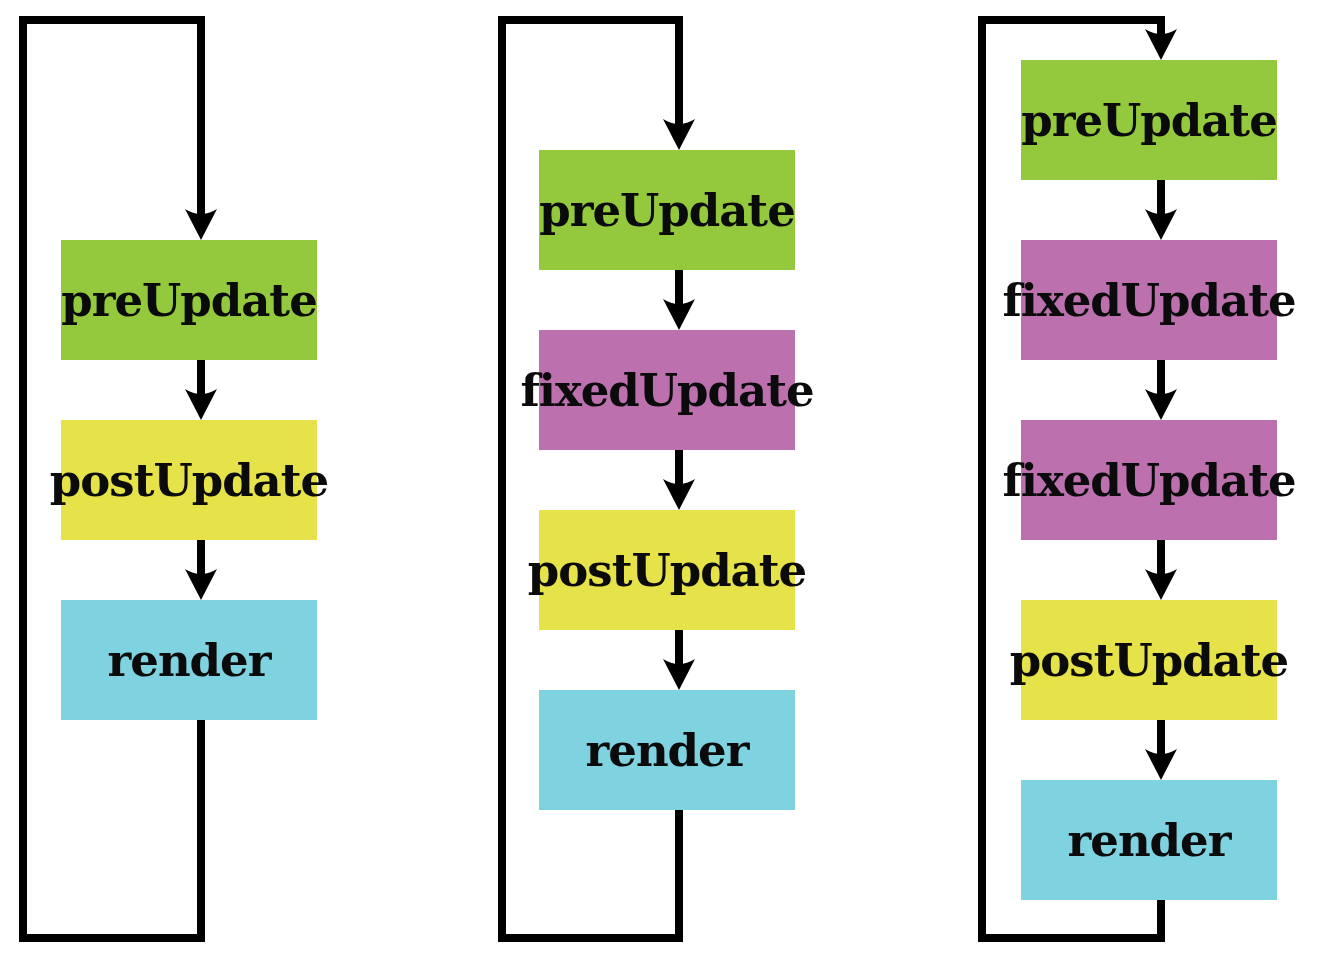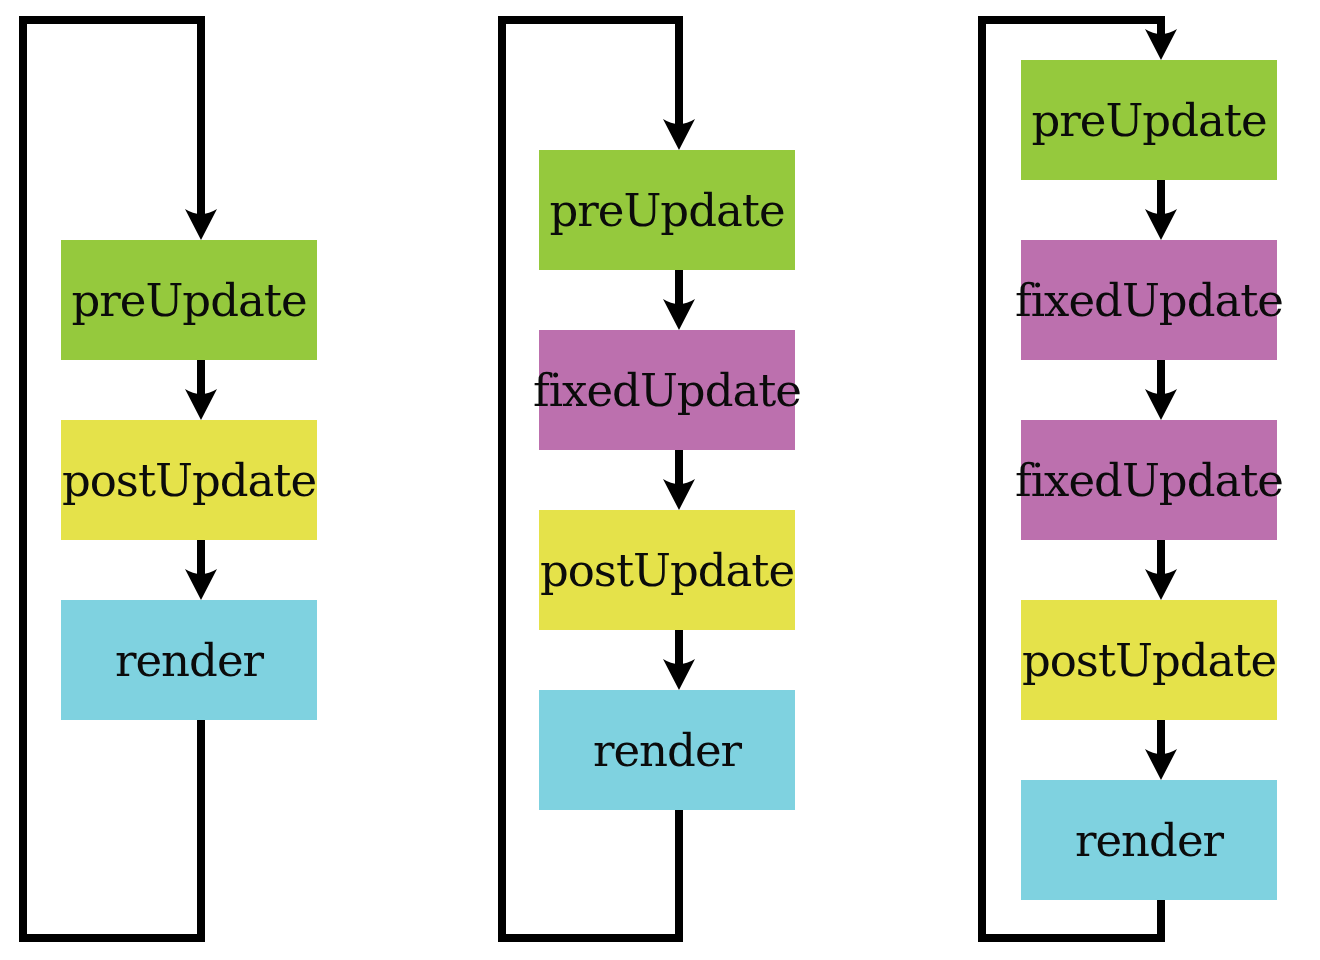--- a/index.html
+++ b/index.html
@@ -34,21 +34,21 @@
     fill: #000000;
     stroke: none;
   }
   .box {
     position: absolute;
     width: 256px;
     height: 120px;
     display: flex;
     align-items: center;
     justify-content: center;
-    font-weight: normal;
+    font-weight: bold;
     font-size: 45px;
     letter-spacing: -1px;
     color: #0b0b0b;
     white-space: nowrap;
   }
 </style>
 </head>
 <body>
 
 <div class="canvas" style="background-color: rgb(255, 255, 255);">

